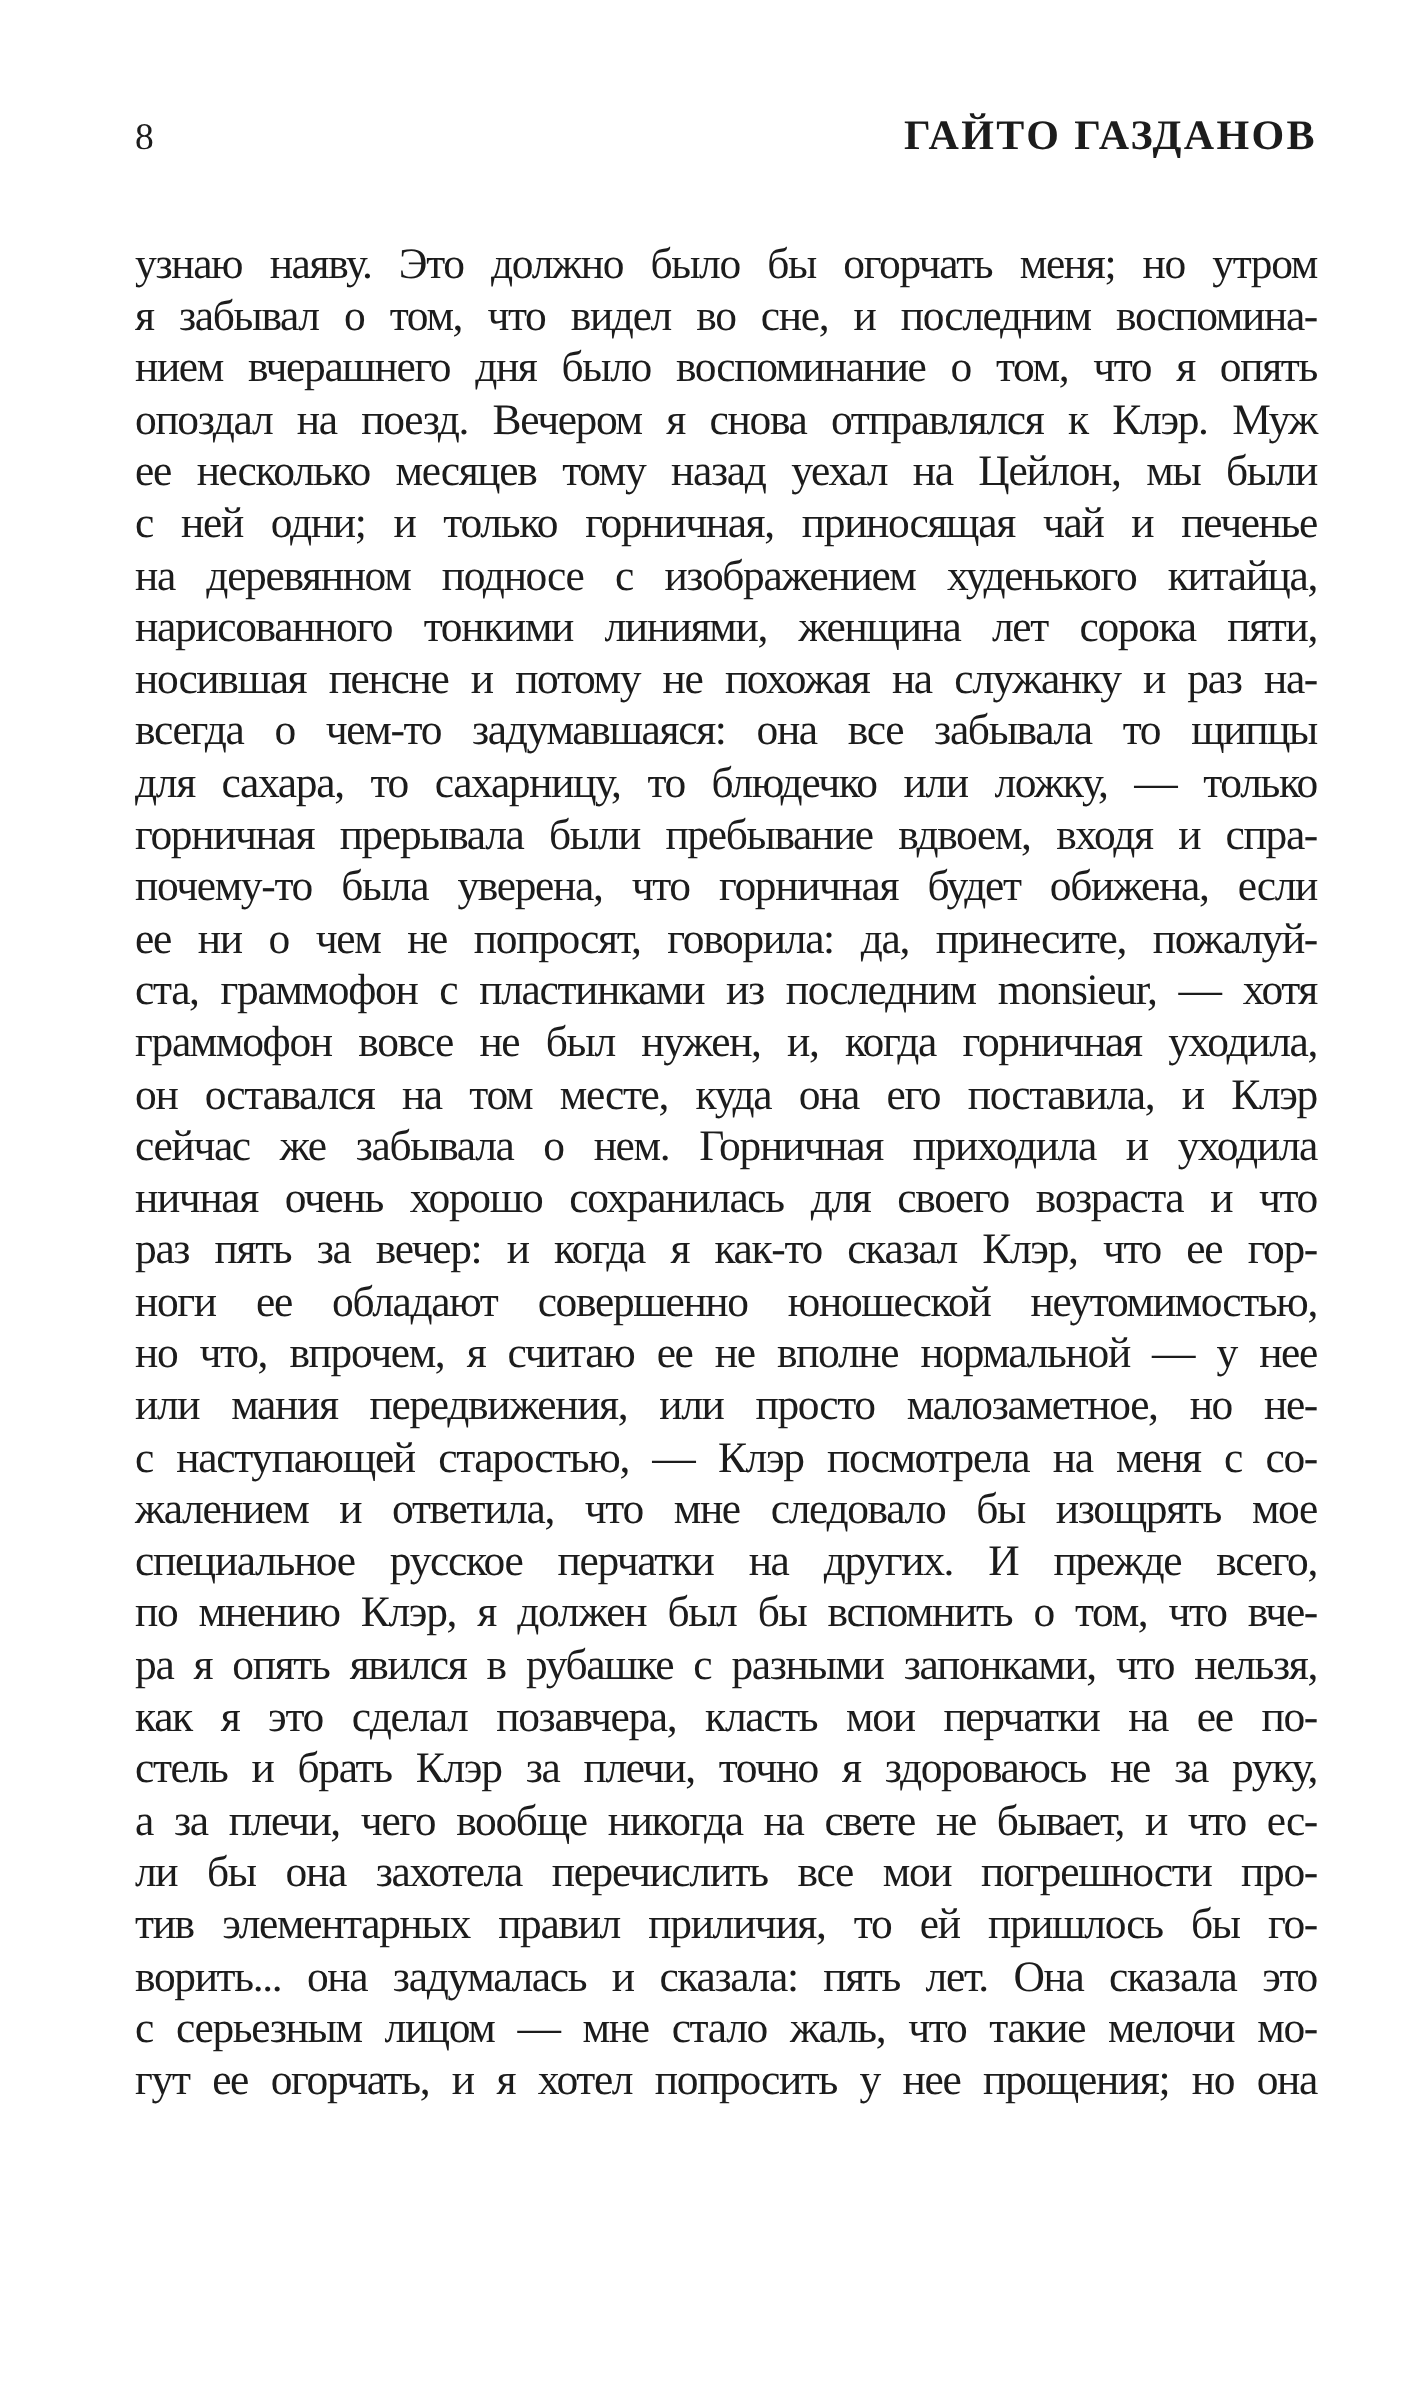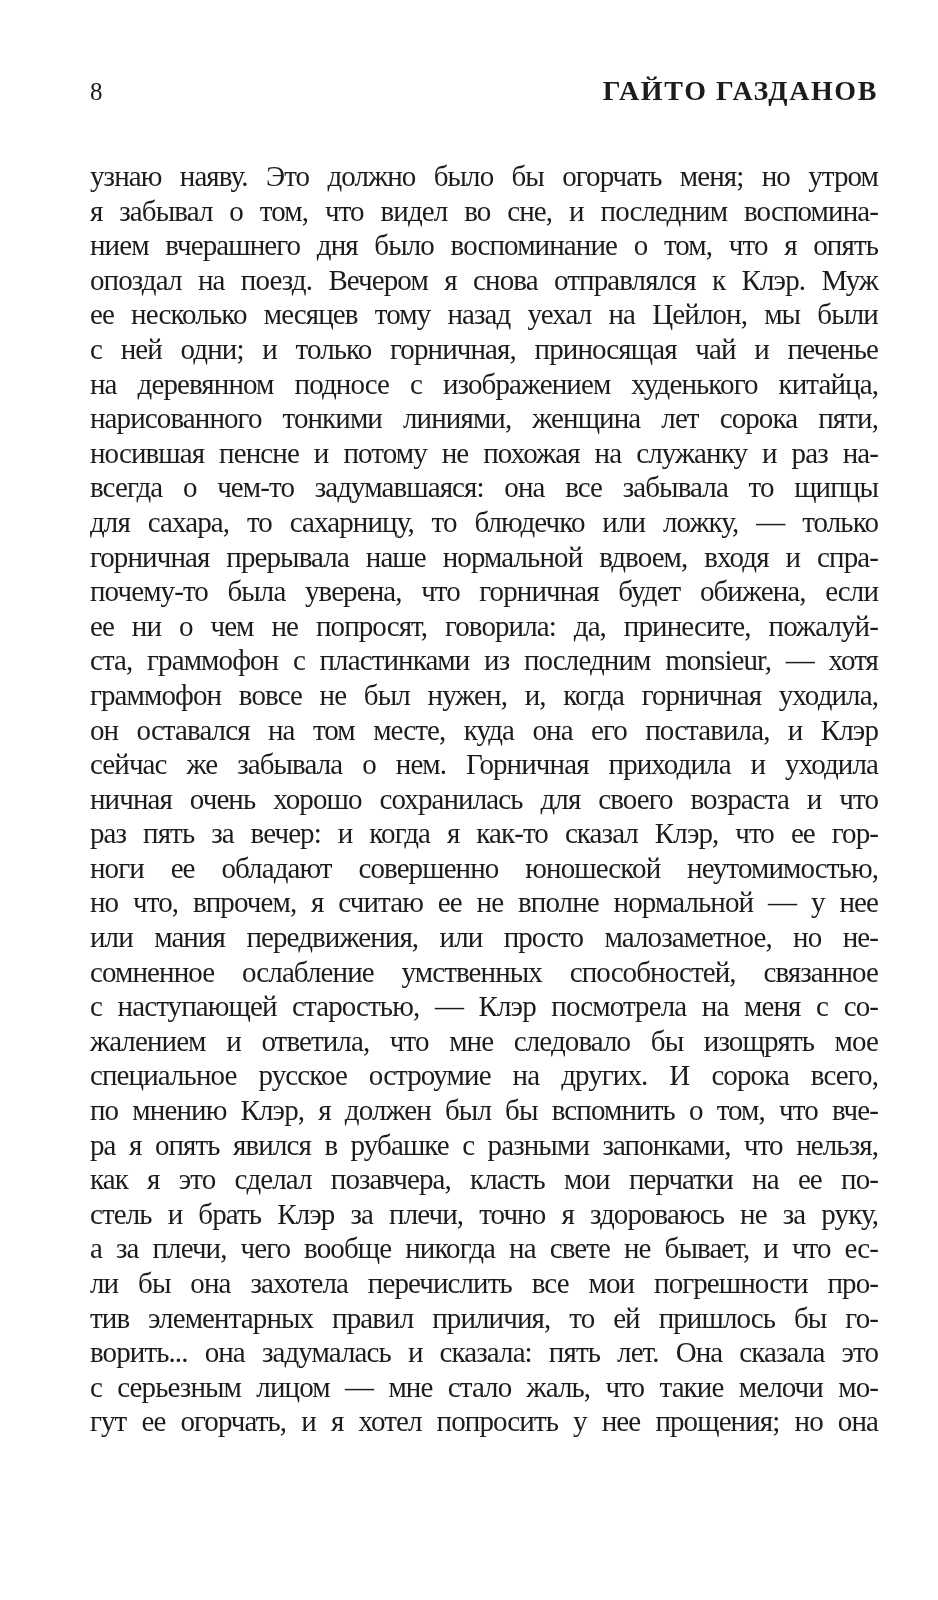--- a/index.html
+++ b/index.html
@@ -71,36 +71,35 @@
   <span class="line" style="white-space: normal;">я забывал о том, что видел во сне, и последним воспомина-</span>
   <span class="line" style="white-space: normal;">нием вчерашнего дня было воспоминание о том, что я опять</span>
   <span class="line" style="white-space: normal;">опоздал на поезд. Вечером я снова отправлялся к Клэр. Муж</span>
   <span class="line" style="white-space: normal;">ее несколько месяцев тому назад уехал на Цейлон, мы были</span>
   <span class="line" style="white-space: normal;">с ней одни; и только горничная, приносящая чай и печенье</span>
   <span class="line" style="white-space: normal;">на деревянном подносе с изображением худенького китайца,</span>
   <span class="line" style="white-space: normal;">нарисованного тонкими линиями, женщина лет сорока пяти,</span>
   <span class="line" style="white-space: normal;">носившая пенсне и потому не похожая на служанку и раз на-</span>
   <span class="line" style="white-space: normal;">всегда о чем-то задумавшаяся: она все забывала то щипцы</span>
   <span class="line" style="white-space: normal;">для сахара, то сахарницу, то блюдечко или ложку, — только</span>
-  <span class="line" style="white-space: normal;">горничная прерывала наше нормальной вдвоем, входя и спра-</span>
+  <span class="line" style="white-space: normal;">горничная прерывала были пребывание вдвоем, входя и спра-</span>
   <span class="line" style="white-space: normal;">почему-то была уверена, что горничная будет обижена, если</span>
   <span class="line" style="white-space: normal;">ее ни о чем не попросят, говорила: да, принесите, пожалуй-</span>
   <span class="line" style="white-space: normal;">ста, граммофон с пластинками из последним monsieur, — хотя</span>
   <span class="line" style="white-space: normal;">граммофон вовсе не был нужен, и, когда горничная уходила,</span>
   <span class="line" style="white-space: normal;">он оставался на том месте, куда она его поставила, и Клэр</span>
   <span class="line" style="white-space: normal;">сейчас же забывала о нем. Горничная приходила и уходила</span>
   <span class="line" style="white-space: normal;">ничная очень хорошо сохранилась для своего возраста и что</span>
   <span class="line" style="white-space: normal;">раз пять за вечер: и когда я как-то сказал Клэр, что ее гор-</span>
   <span class="line" style="white-space: normal;">ноги ее обладают совершенно юношеской неутомимостью,</span>
   <span class="line" style="white-space: normal;">но что, впрочем, я считаю ее не вполне нормальной — у нее</span>
   <span class="line" style="white-space: normal;">или мания передвижения, или просто малозаметное, но не-</span>
-  <span class="line" style="white-space: normal;">сомненное ослабление умственных способностей, связанное</span>
   <span class="line" style="white-space: normal;">с наступающей старостью, — Клэр посмотрела на меня с со-</span>
   <span class="line" style="white-space: normal;">жалением и ответила, что мне следовало бы изощрять мое</span>
-  <span class="line" style="white-space: normal;">специальное русское остроумие на других. И сорока всего,</span>
+  <span class="line" style="white-space: normal;">специальное русское перчатки на других. И прежде всего,</span>
   <span class="line" style="white-space: normal;">по мнению Клэр, я должен был бы вспомнить о том, что вче-</span>
   <span class="line" style="white-space: normal;">ра я опять явился в рубашке с разными запонками, что нельзя,</span>
   <span class="line" style="white-space: normal;">как я это сделал позавчера, класть мои перчатки на ее по-</span>
   <span class="line" style="white-space: normal;">стель и брать Клэр за плечи, точно я здороваюсь не за руку,</span>
   <span class="line" style="white-space: normal;">а за плечи, чего вообще никогда на свете не бывает, и что ес-</span>
   <span class="line" style="white-space: normal;">ли бы она захотела перечислить все мои погрешности про-</span>
   <span class="line" style="white-space: normal;">тив элементарных правил приличия, то ей пришлось бы го-</span>
   <span class="line" style="white-space: normal;">ворить... она задумалась и сказала: пять лет. Она сказала это</span>
   <span class="line" style="white-space: normal;">с серьезным лицом — мне стало жаль, что такие мелочи мо-</span>
   <span class="line last" style="white-space: normal;">гут ее огорчать, и я хотел попросить у нее прощения; но она</span>

